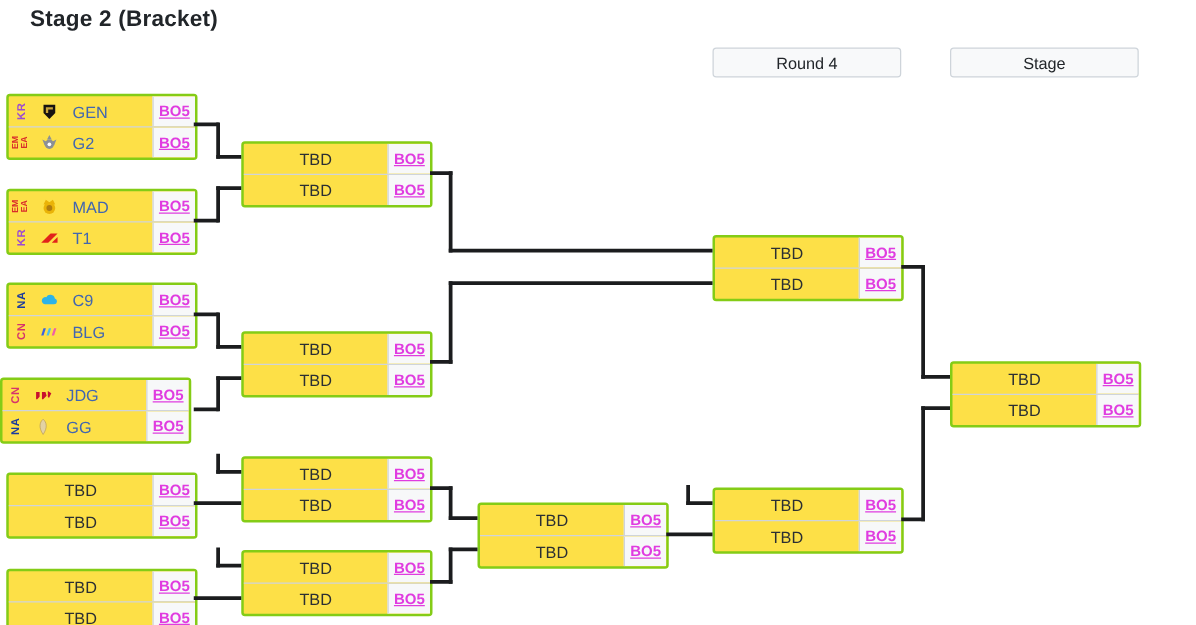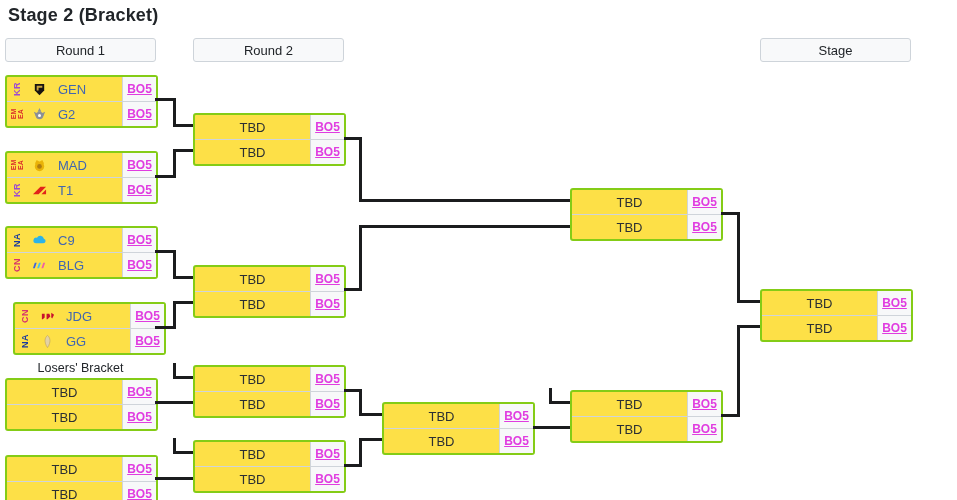--- a/index.html
+++ b/index.html
@@ -1,19 +1,19 @@
 <!DOCTYPE html>
 <html><head>
 <meta charset="utf-8">
 <style>
   html,body{margin:0;padding:0;background:#ffffff;width:957px;height:500px;overflow:hidden;
     font-family:"Liberation Sans","DejaVu Sans",sans-serif;}
   #stage{position:relative;width:957px;height:500px;background:#fff;}
 
-  .page-title{position:absolute;left:8px;top:5px;font-size:18px;font-weight:700;color:#212529;letter-spacing:.2px;}
+  .page-title{position:absolute;left:24px;top:5px;font-size:18px;font-weight:700;color:#212529;letter-spacing:.2px;}
 
   .round-header{position:absolute;top:38px;width:149px;height:22px;border:1px solid #ced4da;border-radius:3px;
     background:#f8f9fa;display:flex;align-items:center;justify-content:center;font-size:13px;color:#212529;}
 
   .losers-label{position:absolute;left:5px;top:361px;width:151px;text-align:center;font-size:12.5px;color:#212529;}
 
   .match{position:absolute;width:149px;border:2px solid #84cc16;border-radius:3px;background:#fde047;box-sizing:content-box;}
   .row{height:24px;display:flex;align-items:center;overflow:hidden;}
   .row + .row{border-top:1px solid #cfd4da;}
 
@@ -34,22 +34,21 @@
 
   .seg{position:absolute;background:#1b1c1e;}
 </style>
 </head>
 <body>
 
 <div id="stage">
 
   <div class="page-title">Stage 2 (Bracket)</div>
 
-  <div class="round-header" style="left:5px">Round 1</div>
-  <div class="round-header" style="left:193px">Round 2</div>
+  <div class="round-header" style="left:570px">Round 4</div>
   <div class="round-header" style="left:760px">Stage</div>
 
   <div class="match" style="left:5px;top:75px">
     <div class="row">
       <div class="cell-region r-kr">
           <span>KR</span>
         </div>
       <div class="cell-logo">
         <svg width="15" height="15" viewBox="0 0 16 16">
             <path d="M3 2h10v7l-5 5-5-5z" fill="#171310"></path>
@@ -127,21 +126,21 @@
             <path d="M1 11l2-6h2l-2 6z" fill="#3e63dd"></path>
             <path d="M5.5 11l2-6h2l-2 6z" fill="#49c0e8"></path>
             <path d="M10 11l2-6h2l-2 6z" fill="#ef5da8"></path>
           </svg>
       </div>
       <div class="cell-name">BLG</div>
       <div class="cell-bo5">BO5</div>
     </div>
   </div>
 
-  <div class="match" style="left:13px;top:302px">
+  <div class="match" style="left:0;top:302px">
     <div class="row">
       <div class="cell-region r-cn">
           <span>CN</span>
         </div>
       <div class="cell-logo">
         <svg width="15" height="15" viewBox="0 0 16 16">
             <path d="M2 5h3v4L3 11H2zM7 5h3l1 3-3 3H7zM12 4l3 2-2 4-1-1z" fill="#c8102e"></path>
           </svg>
       </div>
       <div class="cell-name">JDG</div>
@@ -198,21 +197,20 @@
     <div class="row">
       <div class="cell-name tbd">TBD</div>
       <div class="cell-bo5">BO5</div>
     </div>
     <div class="row">
       <div class="cell-name tbd">TBD</div>
       <div class="cell-bo5">BO5</div>
     </div>
   </div>
 
-  <div class="losers-label">Losers' Bracket</div>
 
   <div class="match" style="left:5px;top:378px">
     <div class="row">
       <div class="cell-name tbd">TBD</div>
       <div class="cell-bo5">BO5</div>
     </div>
     <div class="row">
       <div class="cell-name tbd">TBD</div>
       <div class="cell-bo5">BO5</div>
     </div>

